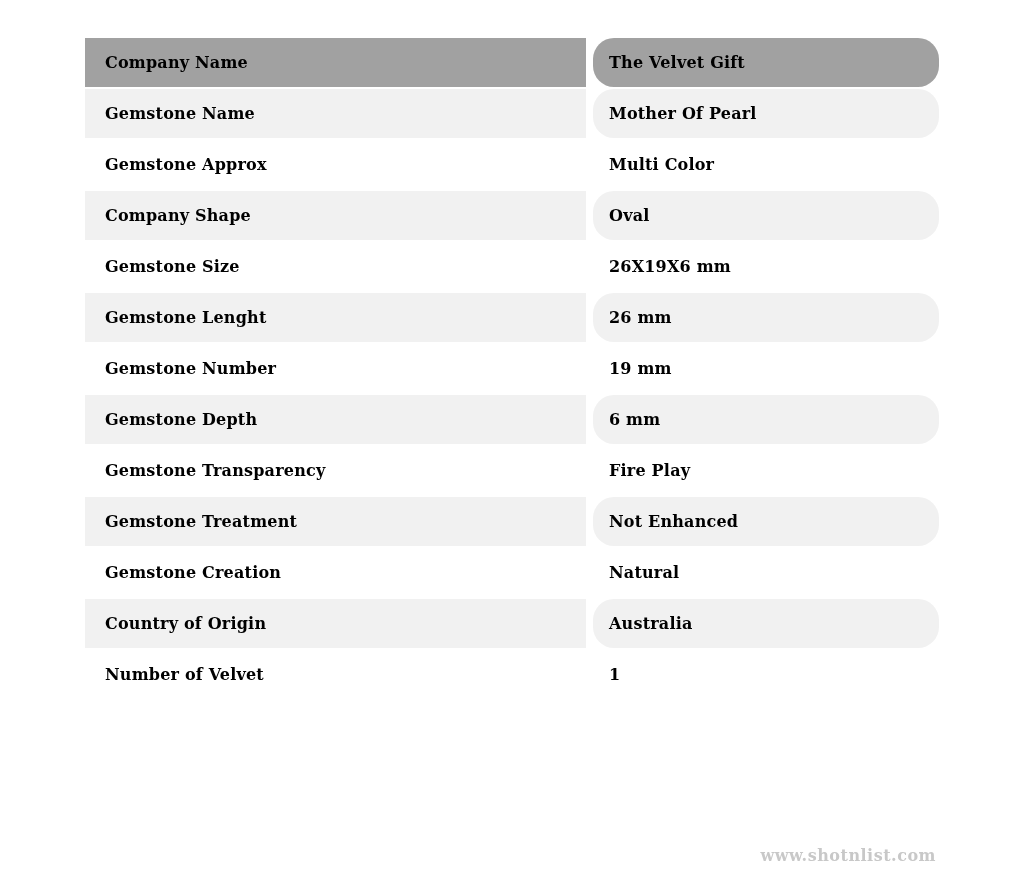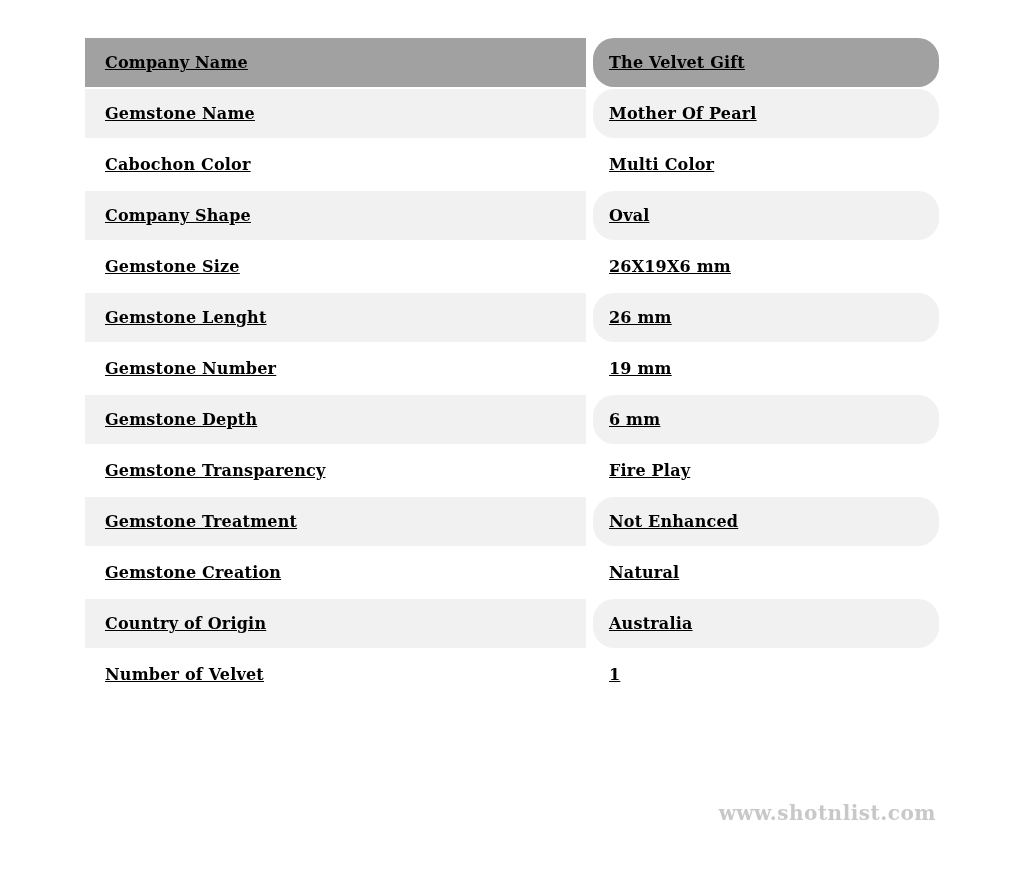--- a/index.html
+++ b/index.html
@@ -23,60 +23,59 @@
   }
   .cell {
     display: flex;
     align-items: center;
     font-weight: bold;
     font-size: 16px;
     color: #000000;
     letter-spacing: 0.2px;
     white-space: nowrap;
     overflow: hidden;
-    text-decoration: underline;
   }
   .cell.label {
     width: 501px;
     padding-left: 20px;
   }
   .cell.value {
     flex: 1;
     padding-left: 16px;
     border-radius: 21px;
   }
   .row.header .cell { background: #a1a1a1; }
   .rows .row:nth-child(odd)  .cell { background: #f1f1f1; }
   .rows .row:nth-child(even) .cell { background: #ffffff; }
   .watermark {
     position: absolute;
-    top: 801px;
+    top: 846px;
     right: 88px;
     font-weight: bold;
-    font-size: 20px;
+    font-size: 16px;
     color: #c8c8c8;
     letter-spacing: 0.5px;
   }
 </style>
 </head>
 <body>
 
 <div class="spec-table">
   <div class="row header">
     <div class="cell label">Company Name</div>
     <div class="cell value">The Velvet Gift</div>
   </div>
   <div class="rows" id="rows">
   <div class="row">
     <div class="cell label">Gemstone Name</div>
     <div class="cell value">Mother Of Pearl</div>
   </div>
 
   <div class="row">
-    <div class="cell label">Cabochon Color</div>
+    <div class="cell label">Gemstone Approx</div>
     <div class="cell value">Multi Color</div>
   </div>
 
   <div class="row">
     <div class="cell label">Company Shape</div>
     <div class="cell value">Oval</div>
   </div>
 
 
 

